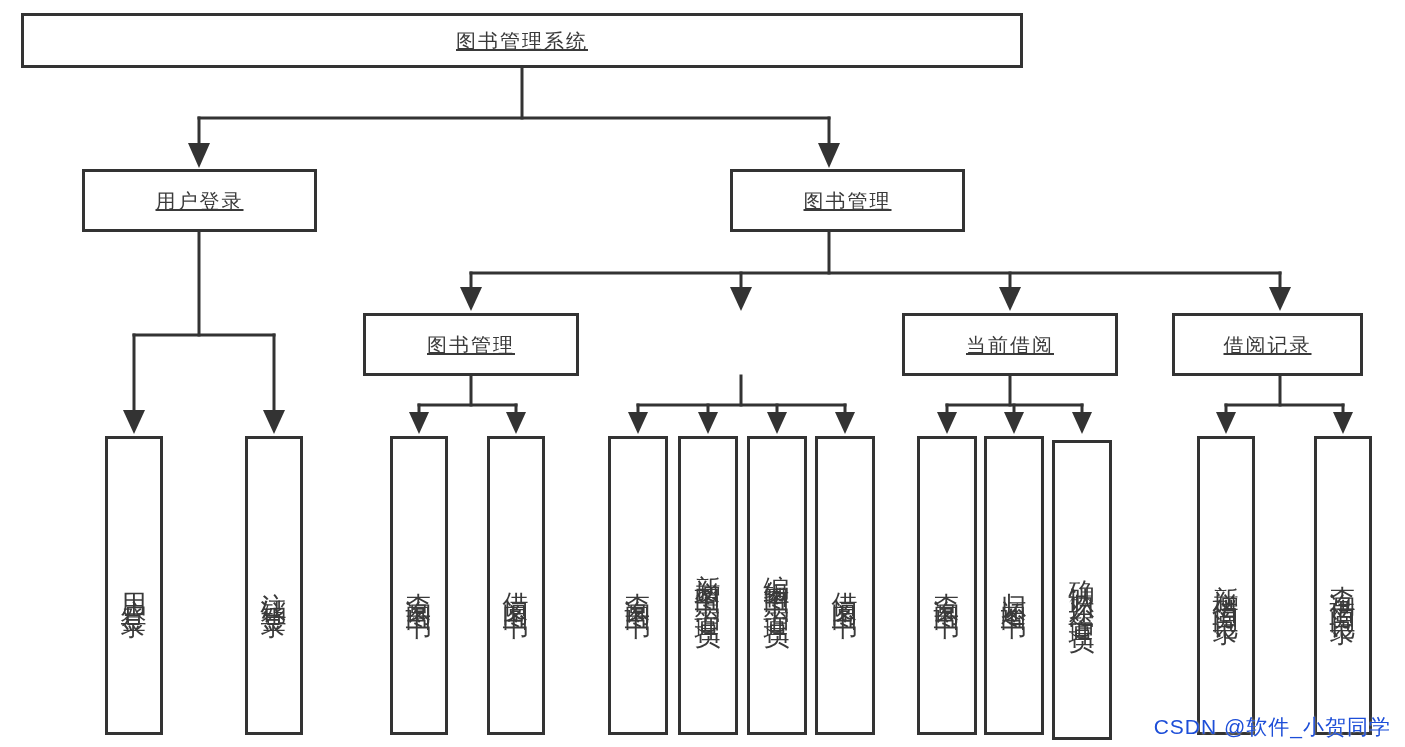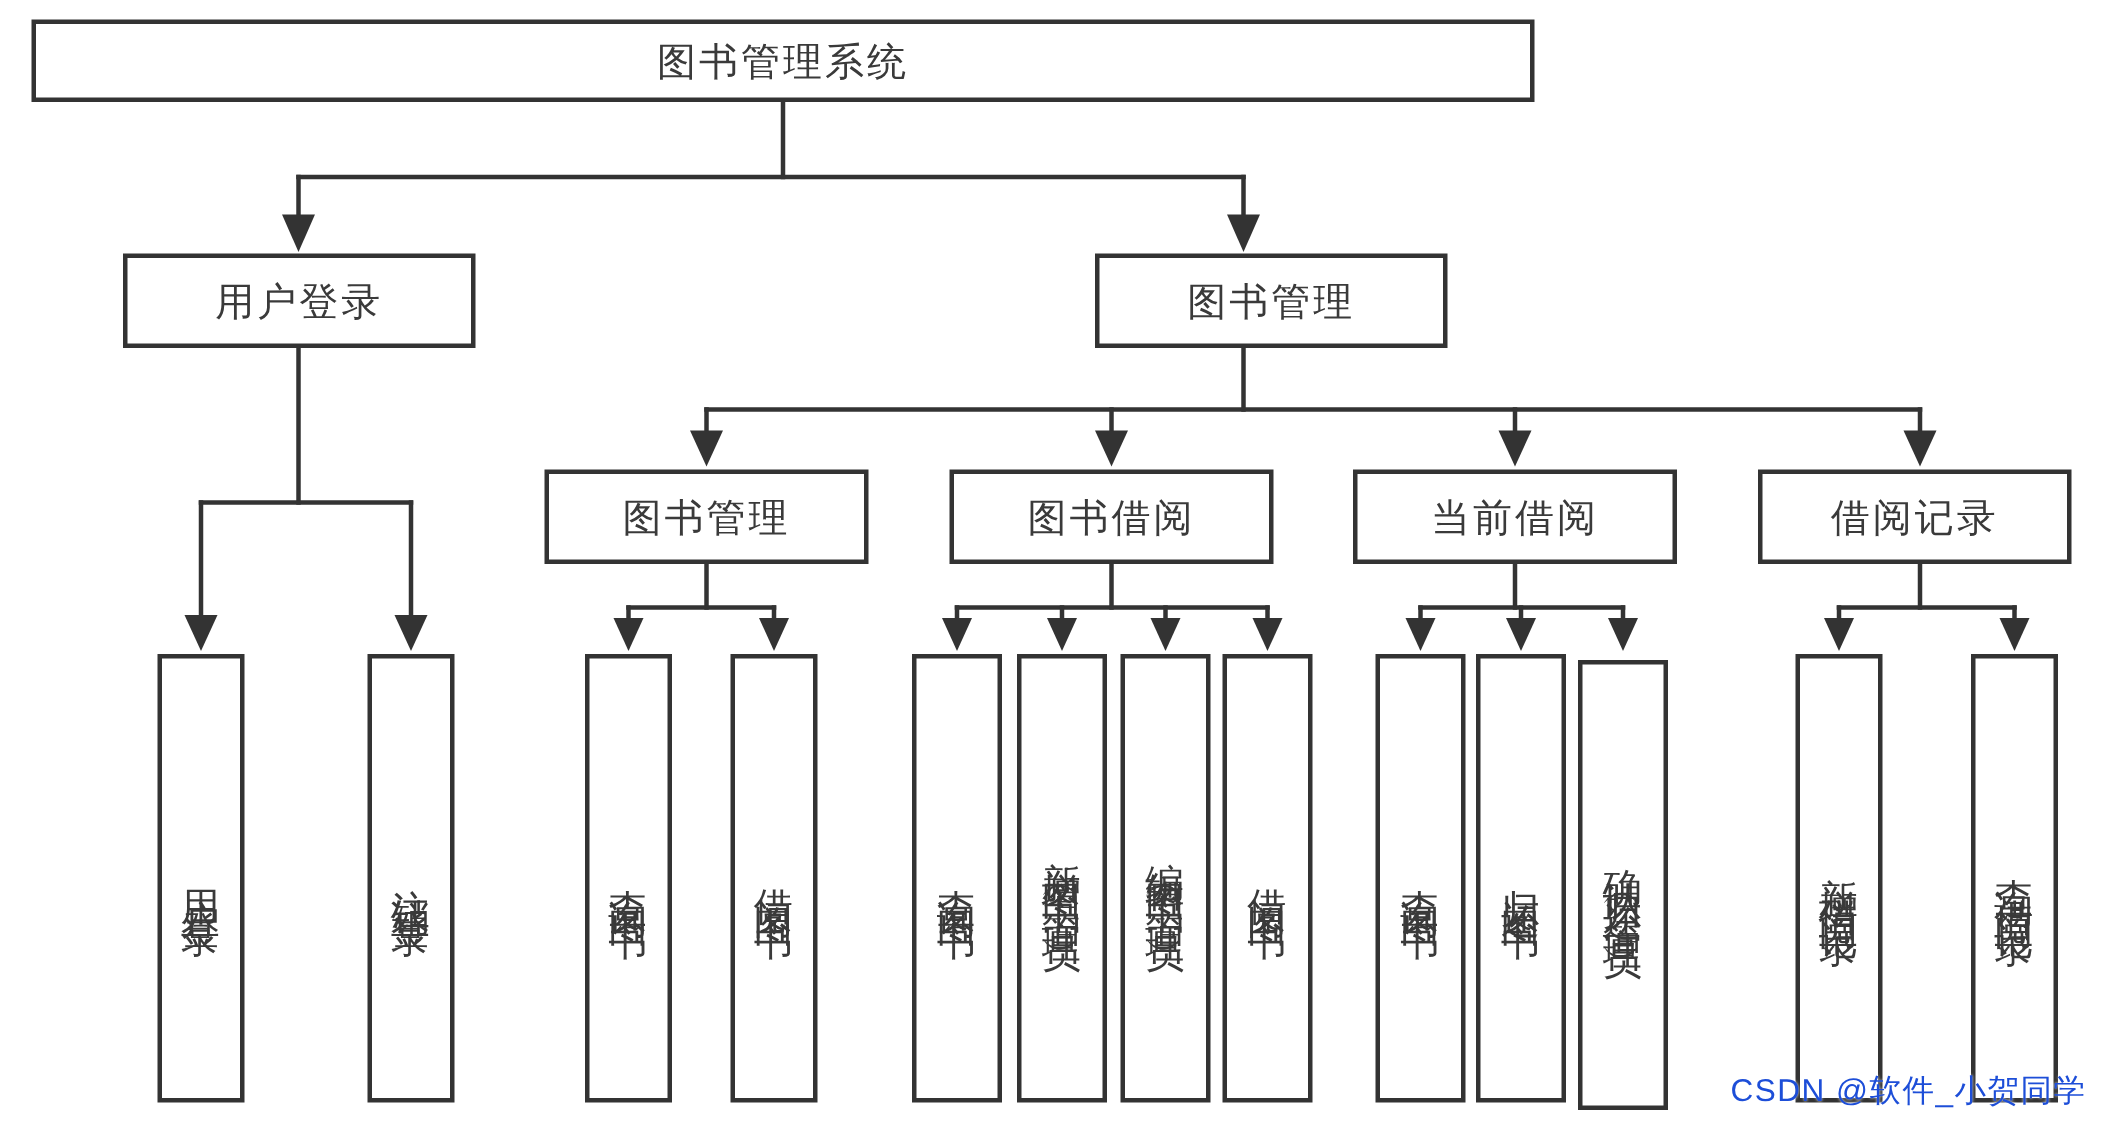--- a/index.html
+++ b/index.html
@@ -21,23 +21,24 @@
     box-sizing: border-box;
     border: 3px solid #333333;
     background: #ffffff;
     color: #3a3a3a;
     display: flex;
     align-items: center;
     justify-content: center;
     text-align: center;
   }
   .hbox {
-    font-size: 26px;
+    font-size: 20px;
     letter-spacing: 2px;
     line-height: 1;
+    text-decoration: underline;
   }
   .vbox {
     font-size: 26px;
     writing-mode: vertical-rl;
     text-orientation: mixed;
     letter-spacing: 7px;
     line-height: 1;
   }
   .watermark {
     position: absolute;
@@ -118,23 +119,22 @@
       <polygon points="1333,412 1353,412 1343,434"></polygon>
     </g>
   </svg>
 
   <div class="box hbox" style="left:21px; top:13px; width:1002px; height:55px;">图书管理系统</div>
 
   <div class="box hbox" style="left:82px; top:169px; width:235px; height:63px;">用户登录</div>
   <div class="box hbox" style="left:712px; top:169px; width:235px; height:63px;margin-left:18px;">图书管理</div>
 
   <div class="box hbox" style="left:363px; top:313px; width:216px; height:63px;">图书管理</div>
-  <div class="box hbox" style="left:633px; top:313px; width:216px; height:63px;">图书借阅</div>
   <div class="box hbox" style="left:902px; top:313px; width:216px; height:63px;">当前借阅</div>
-  <div class="box hbox" style="left:1172px; top:313px; width:209px; height:63px;">借阅记录</div>
+  <div class="box hbox" style="left:1172px; top:313px; width:191px; height:63px;">借阅记录</div>
 
   <div class="box vbox" style="left:105px; top:436px; width:58px; height:299px;">用户登录</div>
   <div class="box vbox" style="left:245px; top:436px; width:58px; height:299px;">注销登录</div>
 
   <div class="box vbox" style="left:390px; top:436px; width:58px; height:299px;">查询图书</div>
   <div class="box vbox" style="left:487px; top:436px; width:58px; height:299px;">借阅图书</div>
 
   <div class="box vbox" style="left:608px; top:436px; width:60px; height:299px;">查询图书</div>
   <div class="box vbox" style="left:678px; top:436px; width:60px; height:299px;">新增图书（管理员）</div>
   <div class="box vbox" style="left:747px; top:436px; width:60px; height:299px;">编辑图书（管理员）</div>

